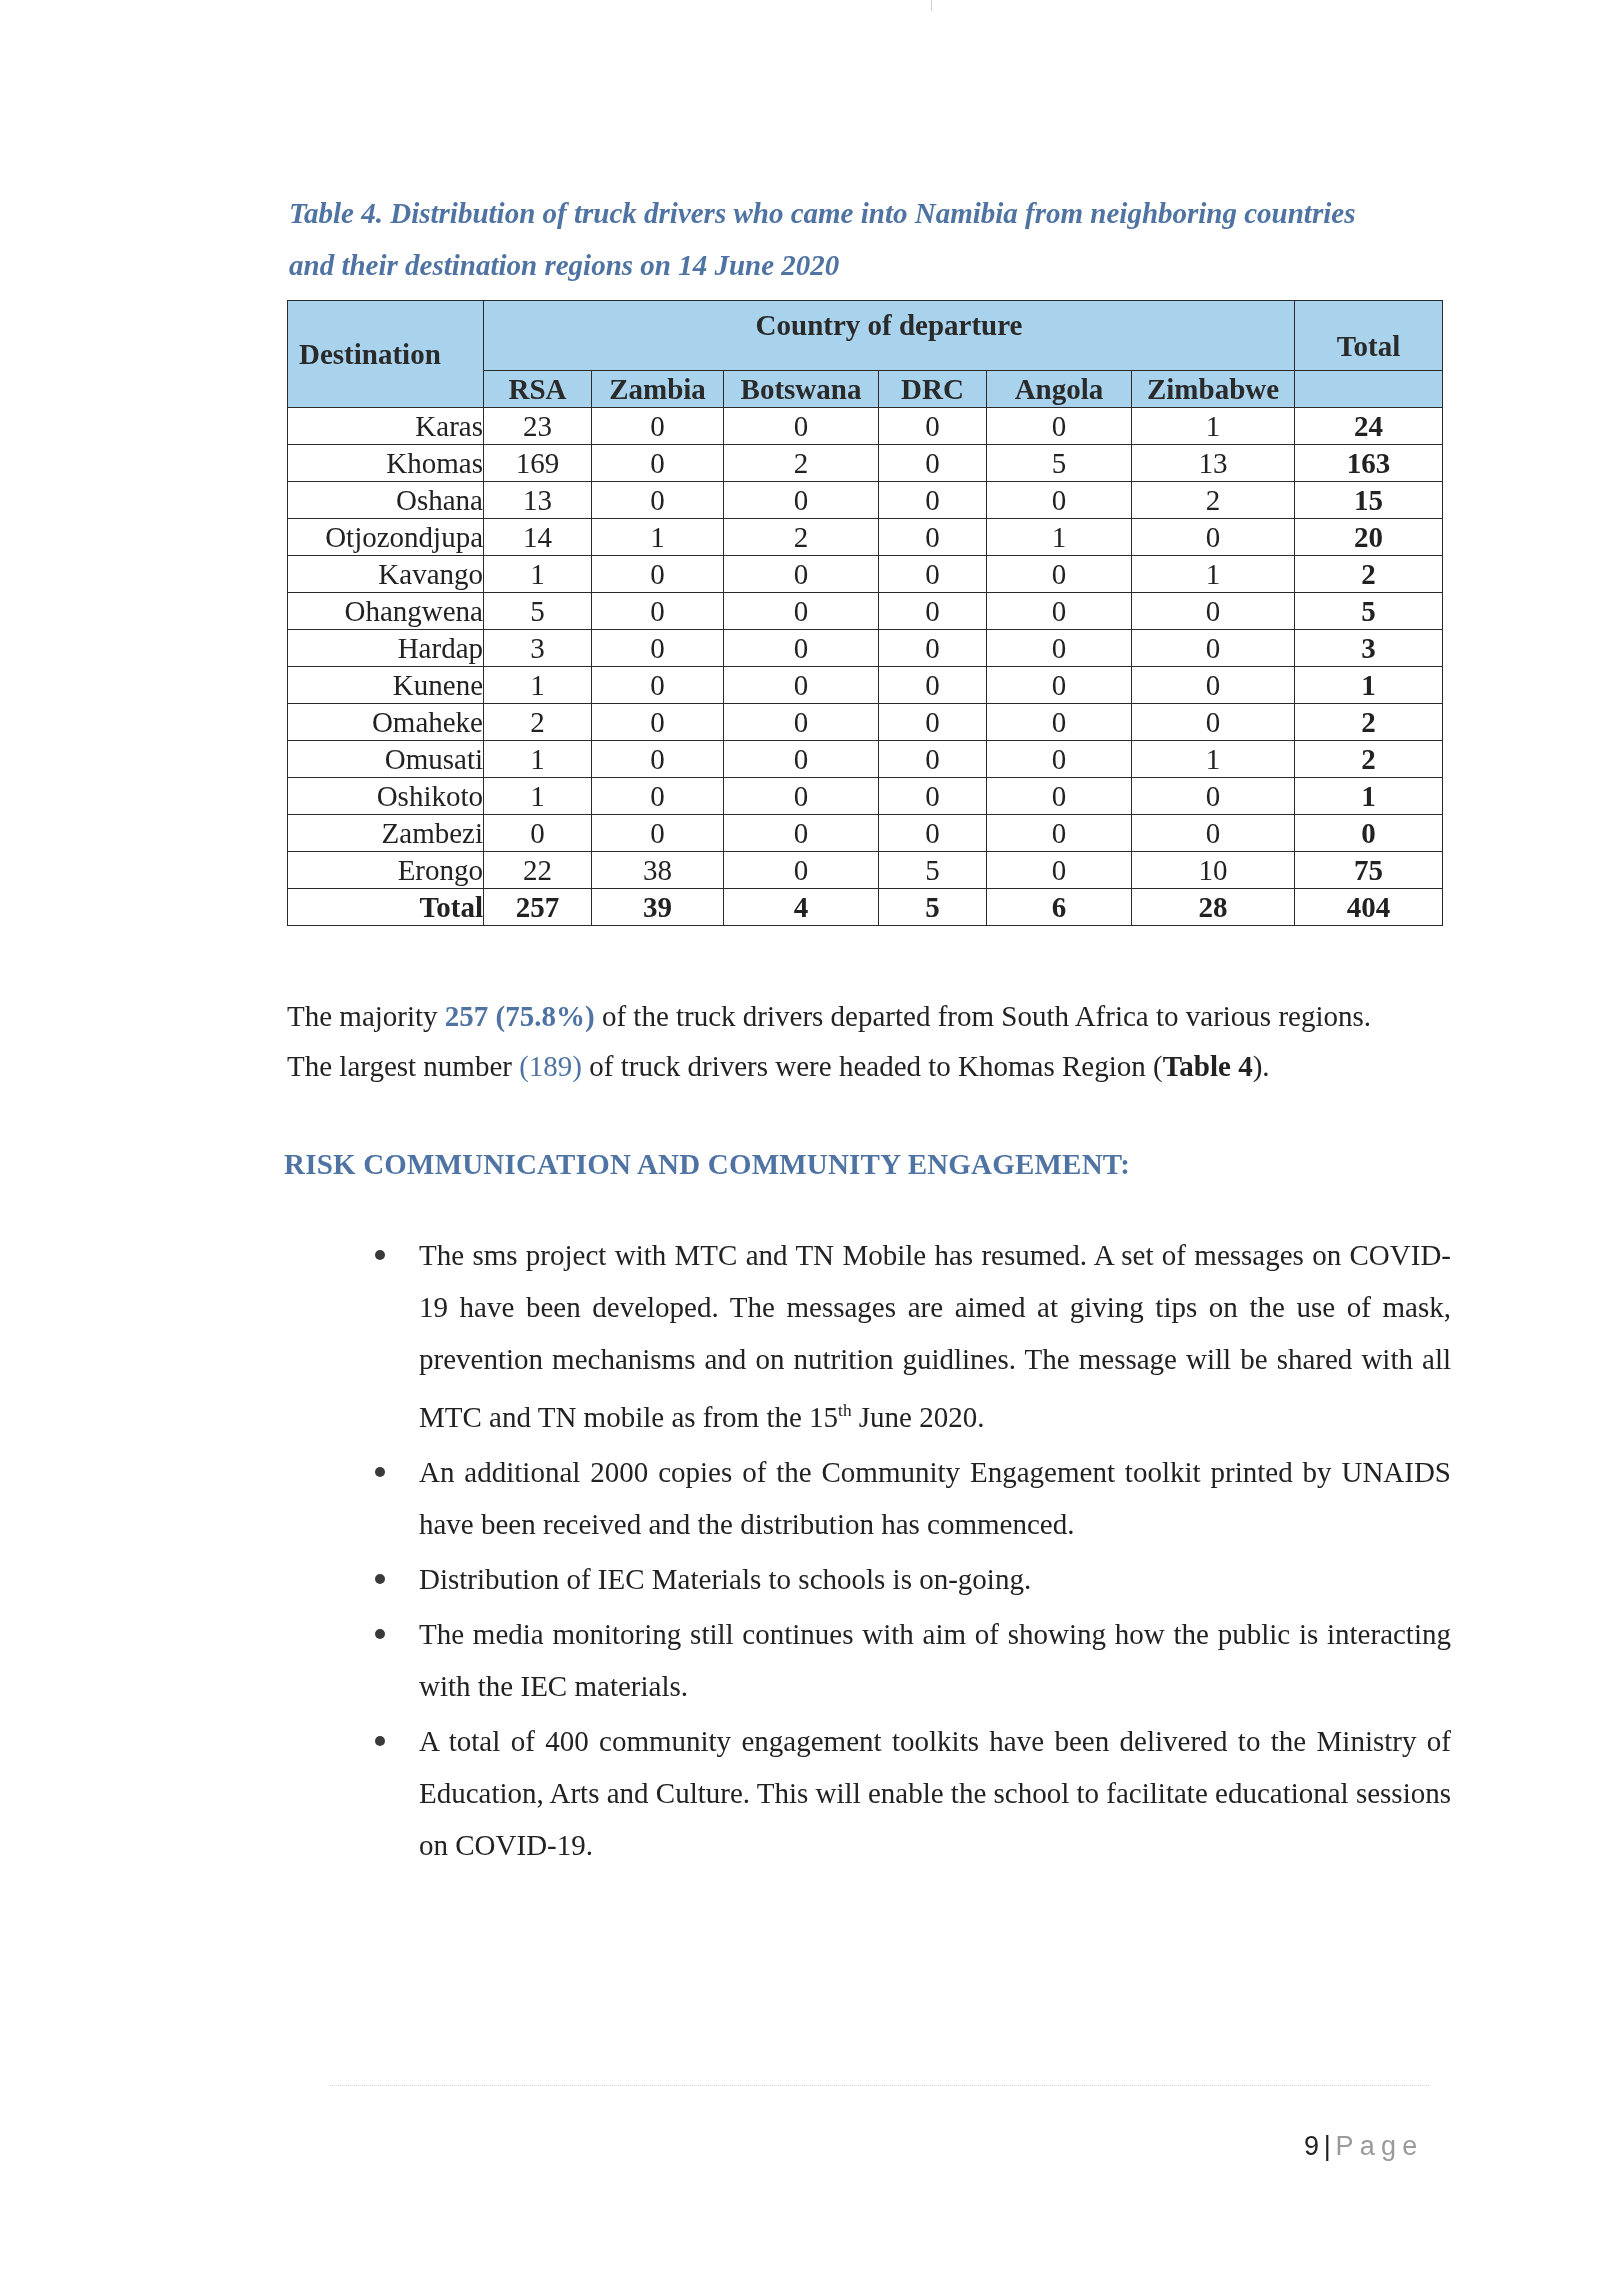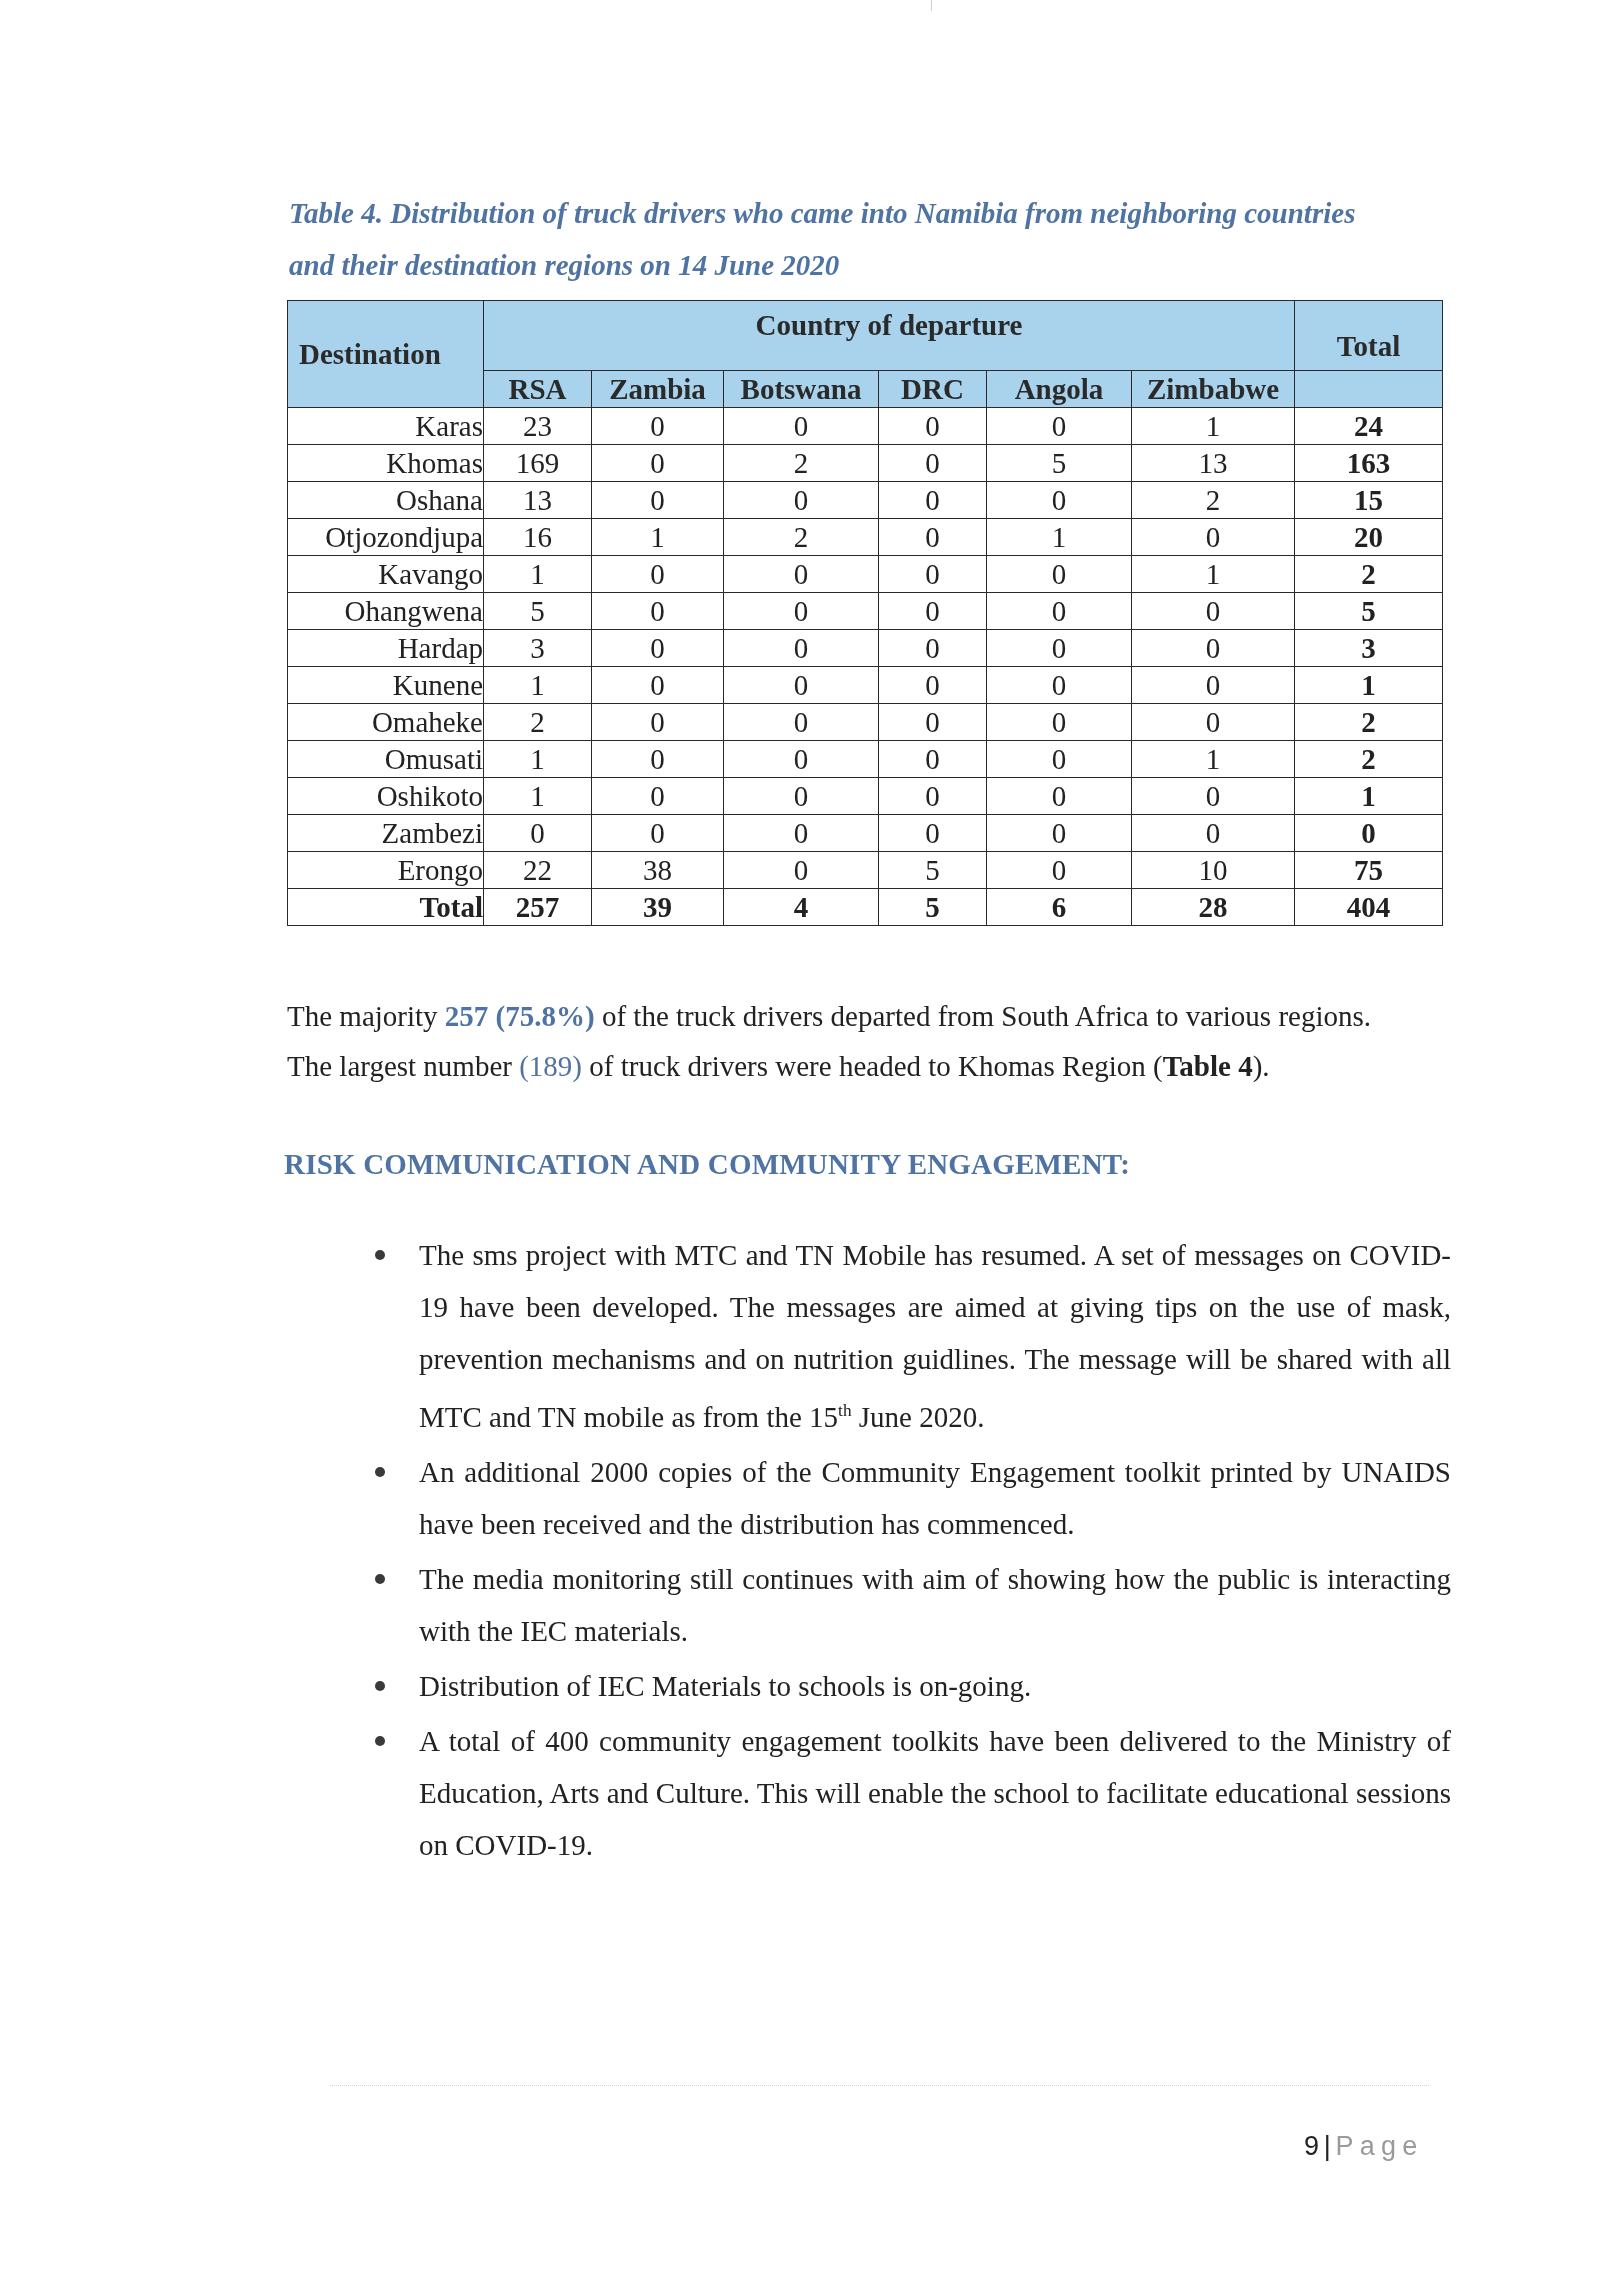--- a/index.html
+++ b/index.html
@@ -109,21 +109,21 @@
         <td class="num">13</td>
         <td class="num">0</td>
         <td class="num">0</td>
         <td class="num">0</td>
         <td class="num">0</td>
         <td class="num">2</td>
         <td class="tot">15</td>
       </tr>
       <tr>
         <td class="name">Otjozondjupa</td>
-        <td class="num">16</td>
+        <td class="num">14</td>
         <td class="num">1</td>
         <td class="num">2</td>
         <td class="num">0</td>
         <td class="num">1</td>
         <td class="num">0</td>
         <td class="tot">20</td>
       </tr>
       <tr>
         <td class="name">Kavango</td>
         <td class="num">1</td>
@@ -232,22 +232,22 @@
 </div>
 <div class="para" style="top:1041px;">
   <span>The largest number </span><span class="accent">(189)</span><span> of truck drivers were headed to Khomas Region (</span><span class="b">Table 4</span><span>).</span>
 </div>
 
 <div class="heading">RISK COMMUNICATION AND COMMUNITY ENGAGEMENT:</div>
 
 <ul class="bullets" id="bullets">
     <li><span class="dot"></span><span>The sms project with MTC and TN Mobile has resumed. A set of messages on COVID-19  have been developed. The messages are aimed at giving tips on the use of mask, prevention mechanisms and on nutrition guidlines. The message will be shared with all MTC and TN mobile as from the 15</span><sup style="font-size: 17.3px;">th</sup><span> June 2020.</span></li>
     <li><span class="dot"></span><span>An additional 2000 copies of the Community Engagement toolkit printed by UNAIDS  have been received and the distribution has commenced.</span></li>
+    <li><span class="dot"></span><span>Distribution of IEC Materials to schools is on-going.</span></li>
     <li><span class="dot"></span><span>The media monitoring still continues with aim of showing how the public is interacting with the IEC materials.</span></li>
-    <li><span class="dot"></span><span>Distribution of IEC Materials to schools is on-going.</span></li>
     <li><span class="dot"></span><span>A total of 400 community engagement toolkits have been delivered to the Ministry of Education, Arts and Culture. This will enable the school to facilitate educational sessions on COVID-19.</span></li>
   </ul>
 
 <div class="footer-rule"></div>
 <div class="page-num">
   <span>9</span><span class="sep">|</span><span class="word">Page</span>
 </div>
 
 
 </body></html>

